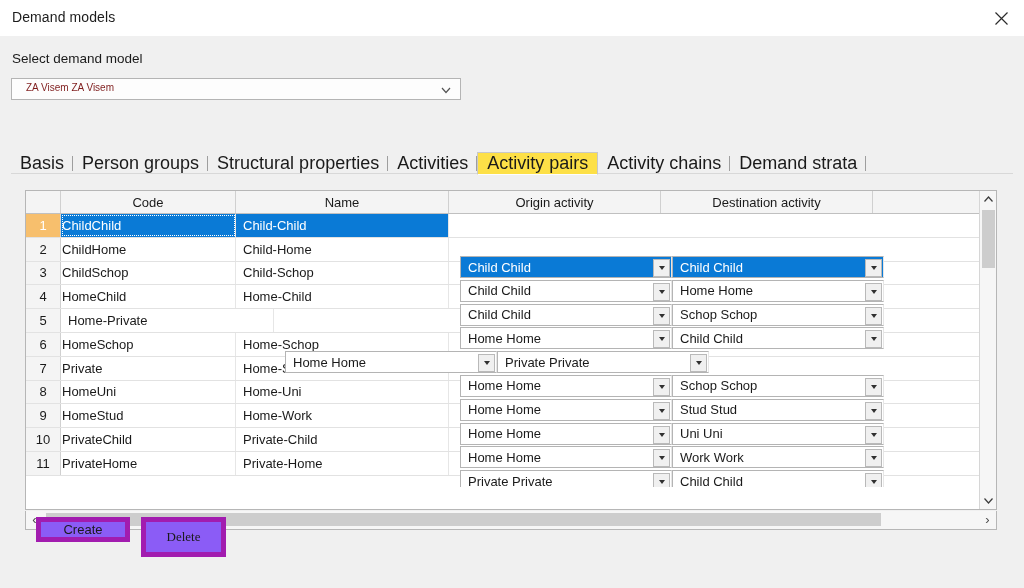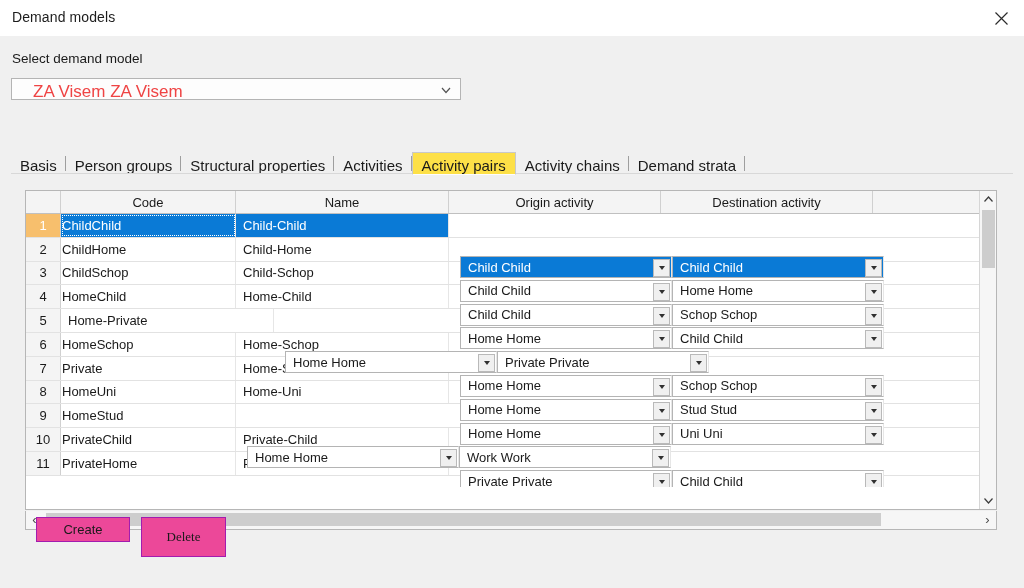--- a/index.html
+++ b/index.html
@@ -48,39 +48,39 @@
   
   .combo {
     position: absolute; left: 11px; top: 42px;
     width: 450px; height: 22px;
     background: #fdfdfd;
     border: 1px solid #b4b4b4;
     box-sizing: border-box;
     cursor: pointer;
   }
   .combo-value {
-    position: absolute; left: 21px; top: 3px;
-    font-size: 17px; color: #ef4444;
+    position: absolute; left: 14px; top: 3px;
+    font-size: 10px; color: #7f1d1d;
   }
   .combo-arrow {
     position: absolute; right: 8px; top: 5px;
     width: 12px; height: 12px;
   }
 
   
   .tabstrip {
     position: absolute; left: 11px; top: 116px;
     height: 22px;
     display: flex; align-items: flex-end;
   }
   .tab {
     position: relative;
     height: 21px;
     padding: 0 9px;
-    font-size: 15px; color: #1a1a1a;
+    font-size: 18px; color: #1a1a1a;
     display: flex; align-items: flex-end;
     background: #f0f0f0;
     cursor: pointer;
     box-sizing: border-box;
   }
   .tab .sep {
     position: absolute; right: 0; top: 3px;
     width: 1px; height: 15px;
     background: #9e9e9e;
   }
@@ -243,22 +243,22 @@
     position: absolute; left: 20px; top: 2px;
     width: 835px; height: 13px;
     background: #cdcdcd; cursor: pointer;
   }
 
   .chev { font-size: 13px; color: #4a4a4a; line-height: 1; }
 
   
   .btn {
     position: absolute;
-    background: #ec4899;
-    border: 1px solid #a21caf;
+    background: #8b5cf6;
+    border: 5px solid #a21caf;
     box-sizing: border-box;
     font-size: 13px; color: #1a1a1a;
     font-family: "Liberation Sans", sans-serif;
     display: flex; align-items: center; justify-content: center;
     cursor: pointer;
   }
   .btn-create { left: 25px; top: 343px; width: 94px; height: 25px; }
   .btn-delete { left: 130px; top: 343px; width: 85px; height: 40px; font-family: Liberation Serif, serif; }
 </style>
 </head>
@@ -469,20 +469,21 @@
                 <span>Uni Uni</span>
                 <span class="dd">
                   <i></i>
                 </span>
               </div>
               <div class="cell vfill"></div>
             </div>
             <div class="grow">
               <div class="cell rownum">9</div>
               <div class="cell code">HomeStud</div>
+              <div class="cell name">Home-Work</div>
               <div class="cell combo">
                 <span>Home Home</span>
                 <span class="dd">
                   <i></i>
                 </span>
               </div>
               <div class="cell combo">
                 <span>Work Work</span>
                 <span class="dd">
                   <i></i>

